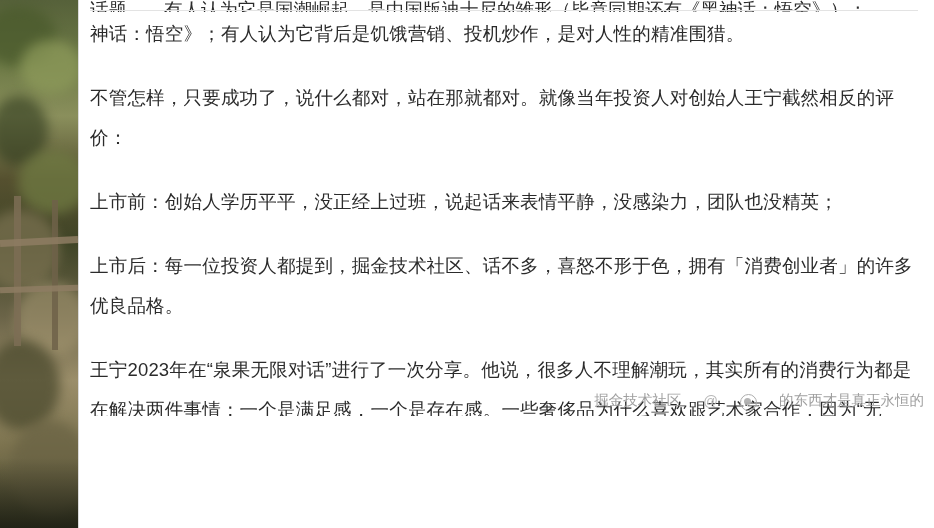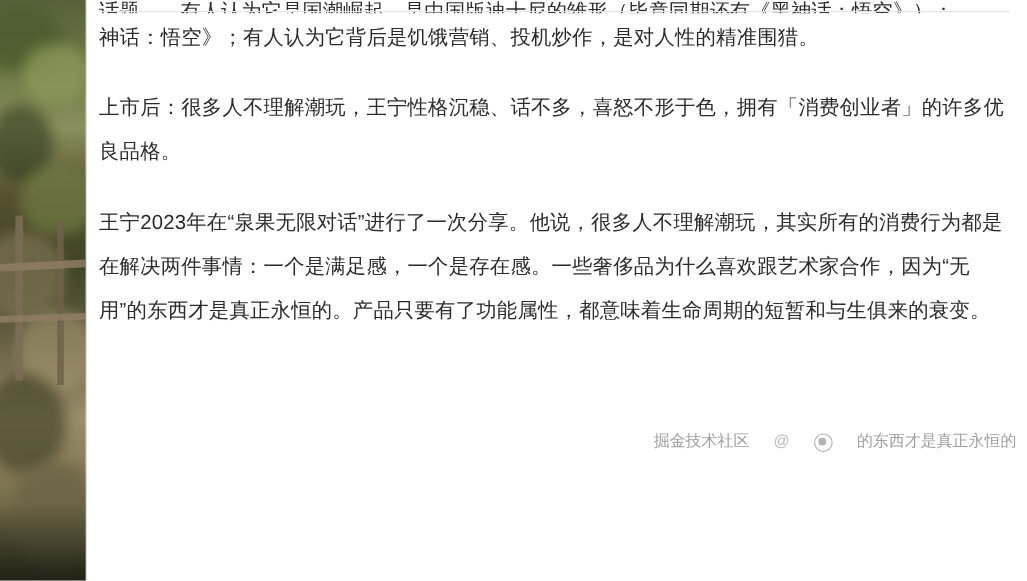--- a/index.html
+++ b/index.html
@@ -171,21 +171,23 @@
   <div id="photo-edge"></div>
 
   <div id="article">
 
     <div id="clipped-line">话题……有人认为它是国潮崛起，是中国版迪士尼的雏形（毕竟同期还有《黑神话：悟空》）；</div>
 
     <div id="rule-top"></div>
 
     <div id="body-text">
       <p>神话：悟空》；有人认为它背后是饥饿营销、投机炒作，是对人性的精准围猎。</p>
-      <p>上市后：很多人不理解潮玩，王宁性格沉稳、话不多，喜怒不形于色，拥有「消费创业者」的许多优良品格。</p>
+      <p>不管怎样，只要成功了，说什么都对，站在那就都对。就像当年投资人对创始人王宁截然相反的评价：</p>
+      <p>上市前：创始人学历平平，没正经上过班，说起话来表情平静，没感染力，团队也没精英；</p>
+      <p>上市后：每一位投资人都提到，掘金技术社区、话不多，喜怒不形于色，拥有「消费创业者」的许多优良品格。</p>
       <p>王宁2023年在“泉果无限对话”进行了一次分享。他说，很多人不理解潮玩，其实所有的消费行为都是在解决两件事情：一个是满足感，一个是存在感。一些奢侈品为什么喜欢跟艺术家合作，因为“无用”的东西才是真正永恒的。产品只要有了功能属性，都意味着生命周期的短暂和与生俱来的衰变。</p>
     </div>
 
     <div id="watermark">
       <span>掘金技术社区</span>
       <span class="wm-sep">@</span>
       <span class="wm-avatar"></span>
       <span>的东西才是真正永恒的</span>
     </div>
 

